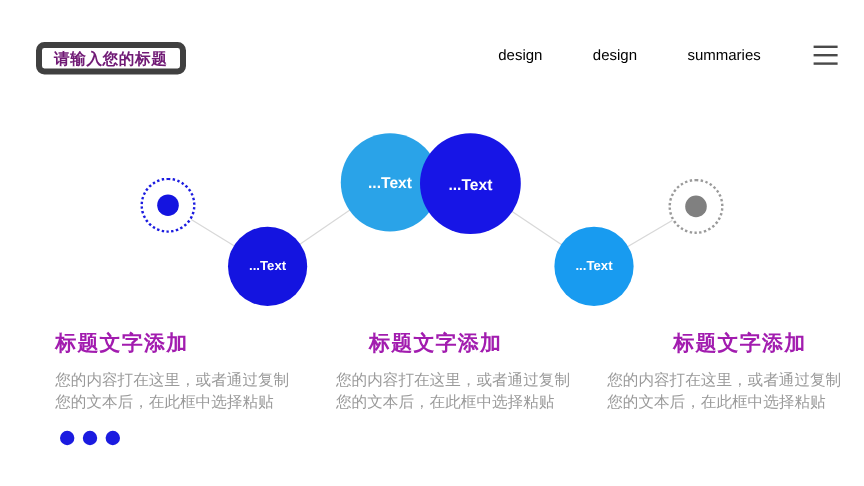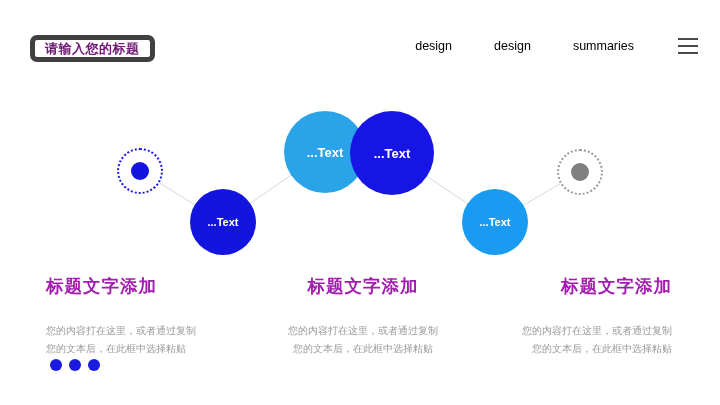--- a/index.html
+++ b/index.html
@@ -59,21 +59,21 @@
   .n6 { left: 557px; top: 149px; width: 46px; height: 46px;
         border: 2px dotted #9a9a9a; background: #ffffff; }
   .n6 .dot { width: 18px; height: 18px; border-radius: 50%; background: #808080; }
 
   
   .col { position: absolute; top: 274px; width: 166px; white-space: nowrap; }
   .col-1 { left: 46px;  text-align: left; }
   .col-2 { left: 280px; text-align: center; }
   .col-3 { left: 506px; text-align: right; }
   .col h3 { font-size: 17.5px; font-weight: bold; color: #a21caf; letter-spacing: 1px; }
-  .col p  { margin-top: 24px; font-size: 10px; color: #9a9a9a; line-height: 18px; }
+  .col p  { margin-top: 10px; font-size: 13px; color: #9a9a9a; line-height: 18px; }
 
   
   .dots { position: absolute; left: 50px; top: 359px; display: flex; }
   .dots i { width: 12px; height: 12px; border-radius: 50%; background: #1b1be0; margin-right: 7px; }
 </style>
 </head>
 <body>
 
 <div class="title-btn">请输入您的标题</div>
 

